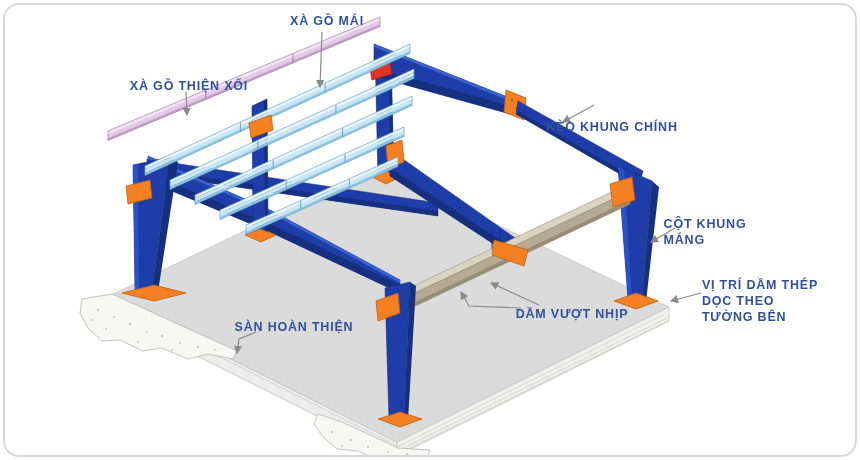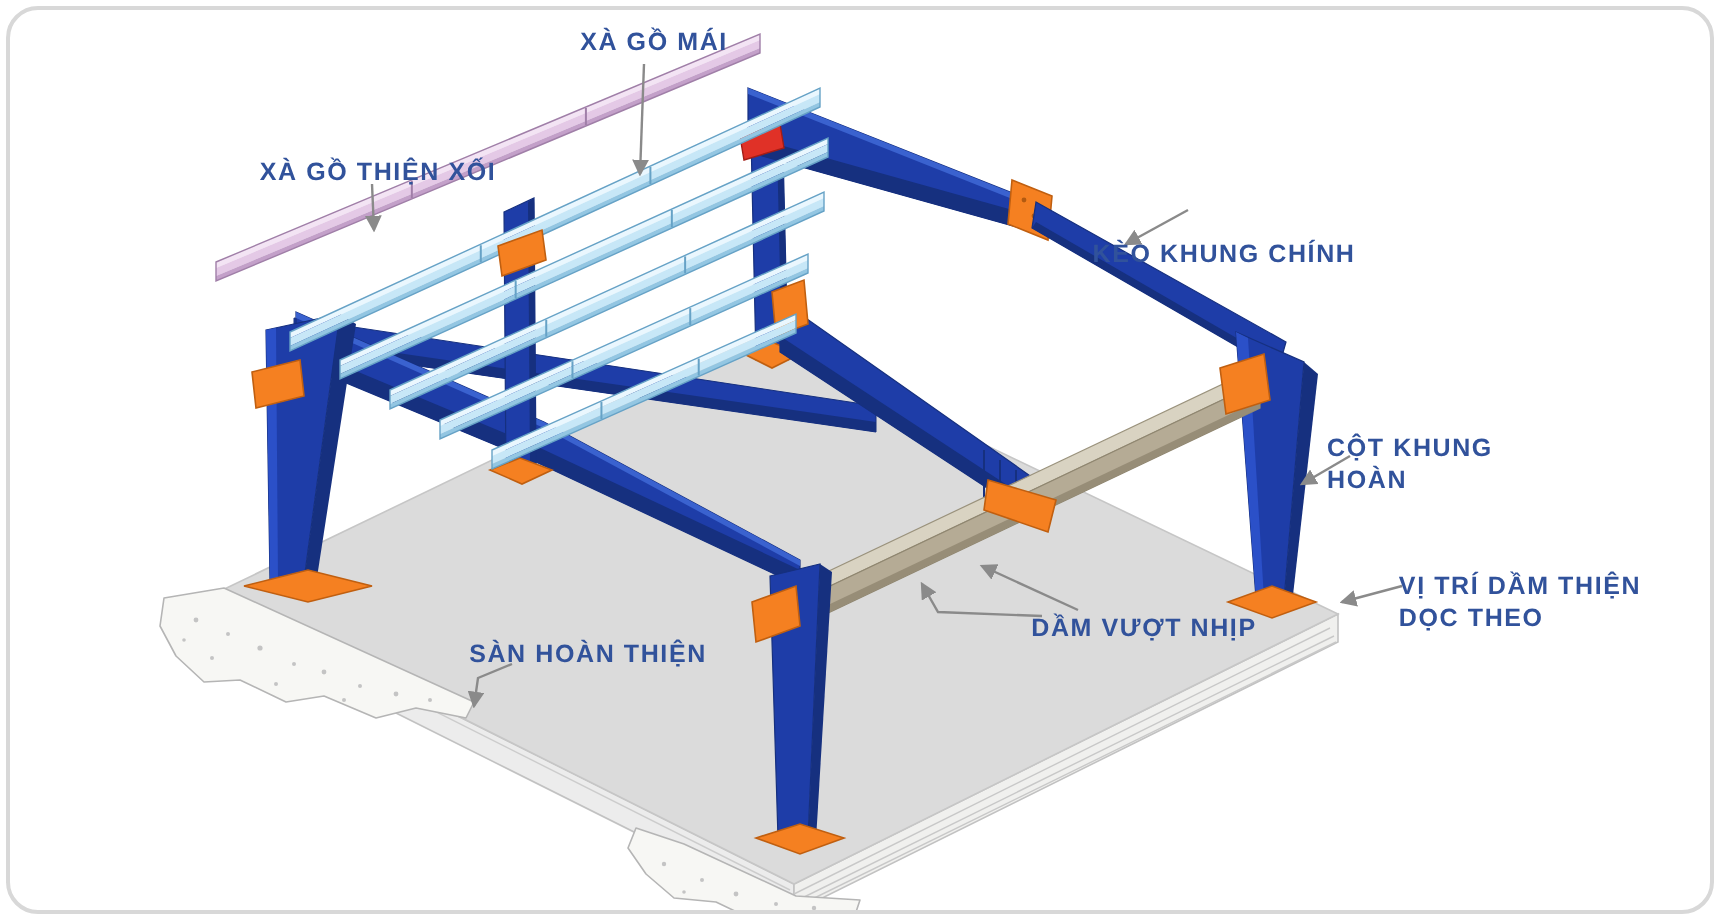--- a/index.html
+++ b/index.html
@@ -213,22 +213,23 @@
         <path d="M519,306 L467,304 L459,290" marker-end="url(#ah)"></path>
         <path d="M254,330 L237,337 L235,351" marker-end="url(#ah)"></path>
       </g>
     </svg>
 
     <div class="label" id="lbl-mai">XÀ GỒ MÁI</div>
     <div class="label" id="lbl-mangxoi">XÀ GỒ THIỆN XỐI</div>
     <div class="label" id="lbl-keo">KÈO KHUNG CHÍNH</div>
     <div class="label" id="lbl-cot">
       <div>CỘT KHUNG</div>
-      <div>HOÀN</div>
+      <div>MÁNG</div>
     </div>
     <div class="label" id="lbl-vitri">
-      <div>VỊ TRÍ DẦM THIỆN</div>
+      <div>VỊ TRÍ DẦM THÉP</div>
       <div>DỌC THEO</div>
+      <div>TƯỜNG BÊN</div>
     </div>
     <div class="label" id="lbl-dam">DẦM VƯỢT NHỊP</div>
     <div class="label" id="lbl-san">SÀN HOÀN THIỆN</div>
   </div>
 </div>
 
 </body></html>

